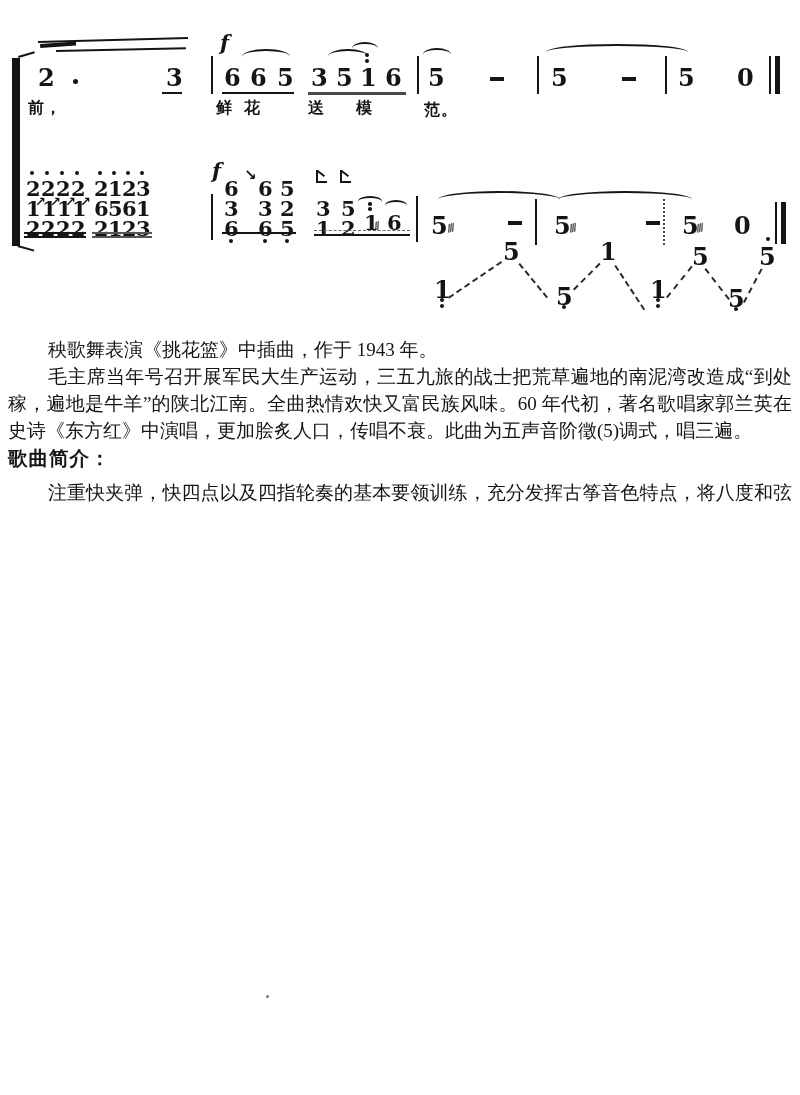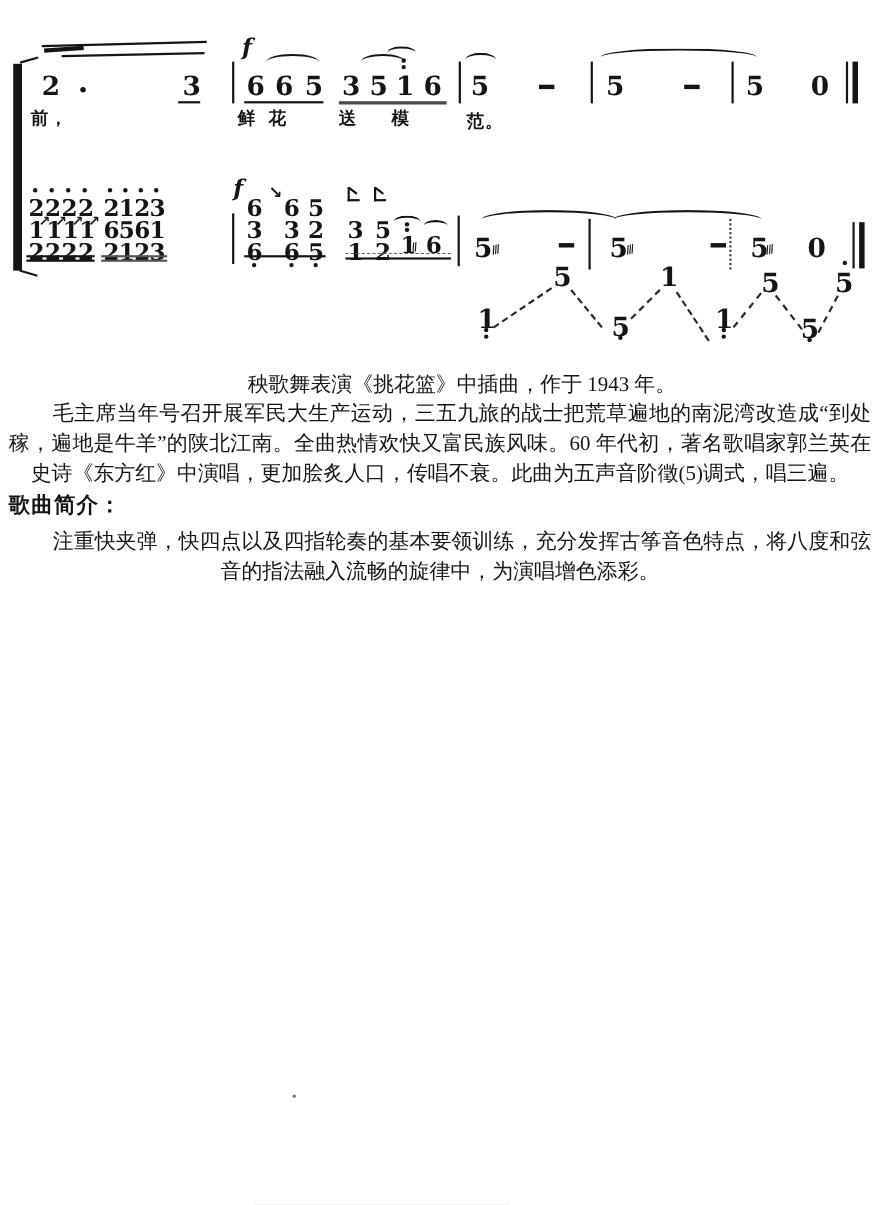--- a/index.html
+++ b/index.html
@@ -22,21 +22,21 @@
   .sh-bar{background:#151515;}
   .sh-bar.dsh{background:none;border-left:2px dotted #444;}
   .sh-hl{background:#151515;transform-origin:0 0;}
   .sh-hl.dsh{background:none!important;border-top:1.8px dashed #666;}
   .sh-arc{border-top:2.2px solid #151515;border-radius:100% 100% 0 0 / 100% 100% 0 0;}
   .sh-dot{background:#151515;border-radius:50%;}
   .sh-wv{height:0;border-top:2px dashed #2a2a2a;transform-origin:0 0;}
   
   .textblock{position:absolute;left:8px;top:336px;width:784px;}
   .sec-head{font:700 19.5px "Liberation Serif",serif;margin:0 0 7px 0;letter-spacing:1px;}
-  .tline{font:400 19px "Liberation Serif",serif;line-height:27px;height:27px;overflow:hidden;text-align:center;}
+  .tline{font:400 19px "Liberation Serif",serif;line-height:27px;height:27px;overflow:hidden;}
   .tline.ind{text-indent:2.1em;}
   .tline.just{text-align:justify;text-align-last:justify;}
   .tips-head{margin-top:1px;}
 </style>
 </head>
 <body>
 
 <div class="page">
   <div id="notation">
       <span class="tok f" style="left: 220px; top: 30px;">f</span>
@@ -199,16 +199,15 @@
   <div class="textblock">
     <div id="intro-lines">
         <div class="tline ind">秧歌舞表演《挑花篮》中插曲，作于 1943 年。</div>
         <div class="tline ind just">毛主席当年号召开展军民大生产运动，三五九旅的战士把荒草遍地的南泥湾改造成“到处是庄</div>
         <div class="tline just">稼，遍地是牛羊”的陕北江南。全曲热情欢快又富民族风味。60 年代初，著名歌唱家郭兰英在音乐舞蹈</div>
         <div class="tline">史诗《东方红》中演唱，更加脍炙人口，传唱不衰。此曲为五声音阶徵(5)调式，唱三遍。</div>
       </div>
     <h3 class="sec-head tips-head">歌曲简介：</h3>
     <div id="tips-lines">
         <div class="tline ind just">注重快夹弹，快四点以及四指轮奏的基本要领训练，充分发挥古筝音色特点，将八度和弦加按滑</div>
-        <div class="tline">音的指法融入流畅的旋律中，为演唱增色添彩。</div>
       </div>
   </div>
 </div>
 
 </body></html>

